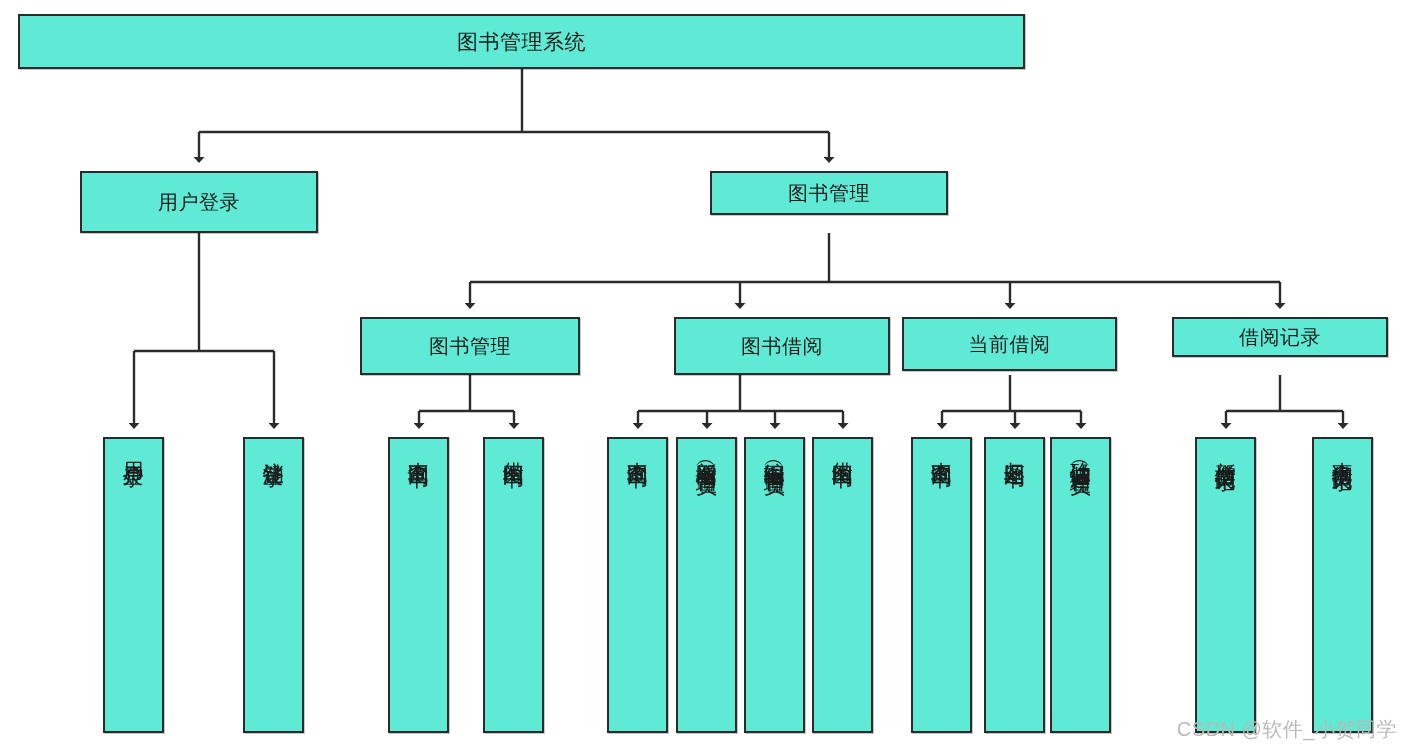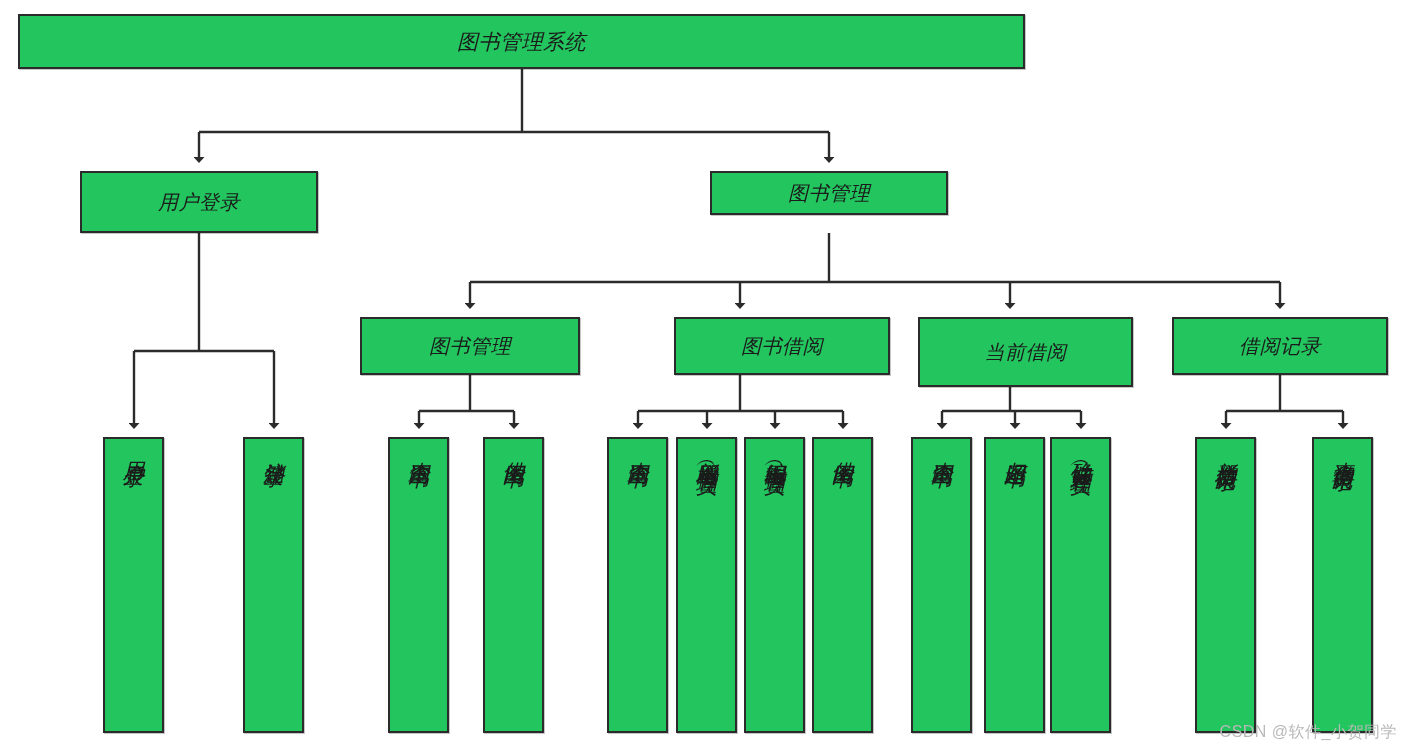--- a/index.html
+++ b/index.html
@@ -22,28 +22,27 @@
     position: absolute;
     left: 0;
     top: 0;
     width: 1405px;
     height: 747px;
     pointer-events: none;
   }
   .node {
     position: absolute;
     box-sizing: border-box;
-    background: #22c55e;
+    background: #5eead4;
     border: 2px solid #2b2b2b;
     display: flex;
     align-items: center;
     justify-content: center;
     color: #1b1b1b;
     box-shadow: 1px 1px 0 rgba(0,0,0,0.22);
-    font-style: italic;
   }
   .node .label {
     display: block;
     text-align: center;
     line-height: 1.12;
     letter-spacing: 0.5px;
     white-space: nowrap;
   }
   
   .node.root {
@@ -64,21 +63,21 @@
     text-orientation: upright;
     font-size: 21px;
     line-height: 1.02;
     letter-spacing: 2px;
     white-space: nowrap;
   }
   #watermark {
     position: absolute;
     right: 8px;
     bottom: 4px;
-    font-size: 16px;
+    font-size: 20px;
     color: #b9b9b9;
     letter-spacing: 0.5px;
     white-space: nowrap;
     user-select: none;
   }
 </style>
 </head>
 <body>
 
 <div id="diagram-root">
@@ -129,24 +128,24 @@
   <div class="node branch" style="left: 710px; top: 171px; width: 238px; height: 44px;">
     <span class="label">图书管理</span>
   </div>
 
   <div class="node branch" style="left: 360px; top: 317px; width: 220px; height: 58px;">
     <span class="label">图书管理</span>
   </div>
   <div class="node branch" style="left: 632px; top: 317px; width: 216px; height: 58px; margin-left: 42px;">
     <span class="label">图书借阅</span>
   </div>
-  <div class="node branch" style="left: 902px; top: 317px; width: 215px; height: 70px; margin-left: 16px;">
+  <div class="node branch" style="left: 902px; top: 317px; width: 215px; height: 54px;">
     <span class="label">当前借阅</span>
   </div>
-  <div class="node branch" style="left: 1172px; top: 317px; width: 216px; height: 58px;">
+  <div class="node branch" style="left: 1172px; top: 317px; width: 216px; height: 40px;">
     <span class="label">借阅记录</span>
   </div>
 
   <div class="node leaf" style="left: 103px; top: 437px; width: 61px; height: 296px;">
     <span class="label">用户登录</span>
   </div>
   <div class="node leaf" style="left: 243px; top: 437px; width: 61px; height: 296px;">
     <span class="label">注销登录</span>
   </div>
   <div class="node leaf" style="left: 388px; top: 437px; width: 61px; height: 296px;">

